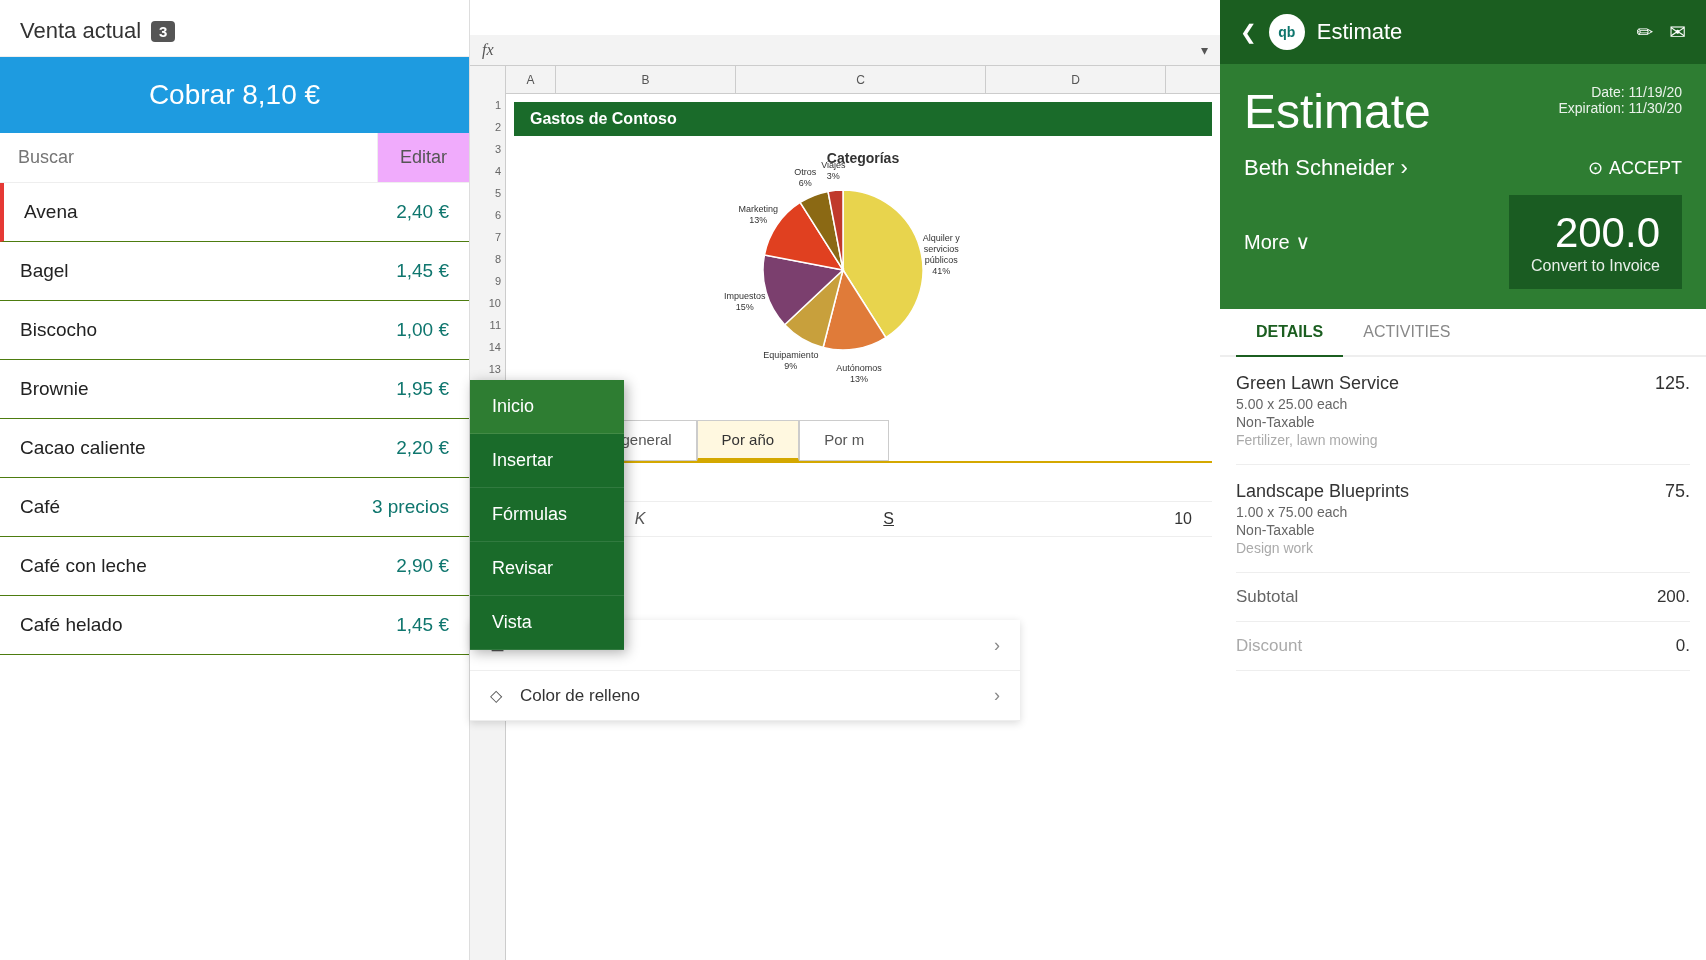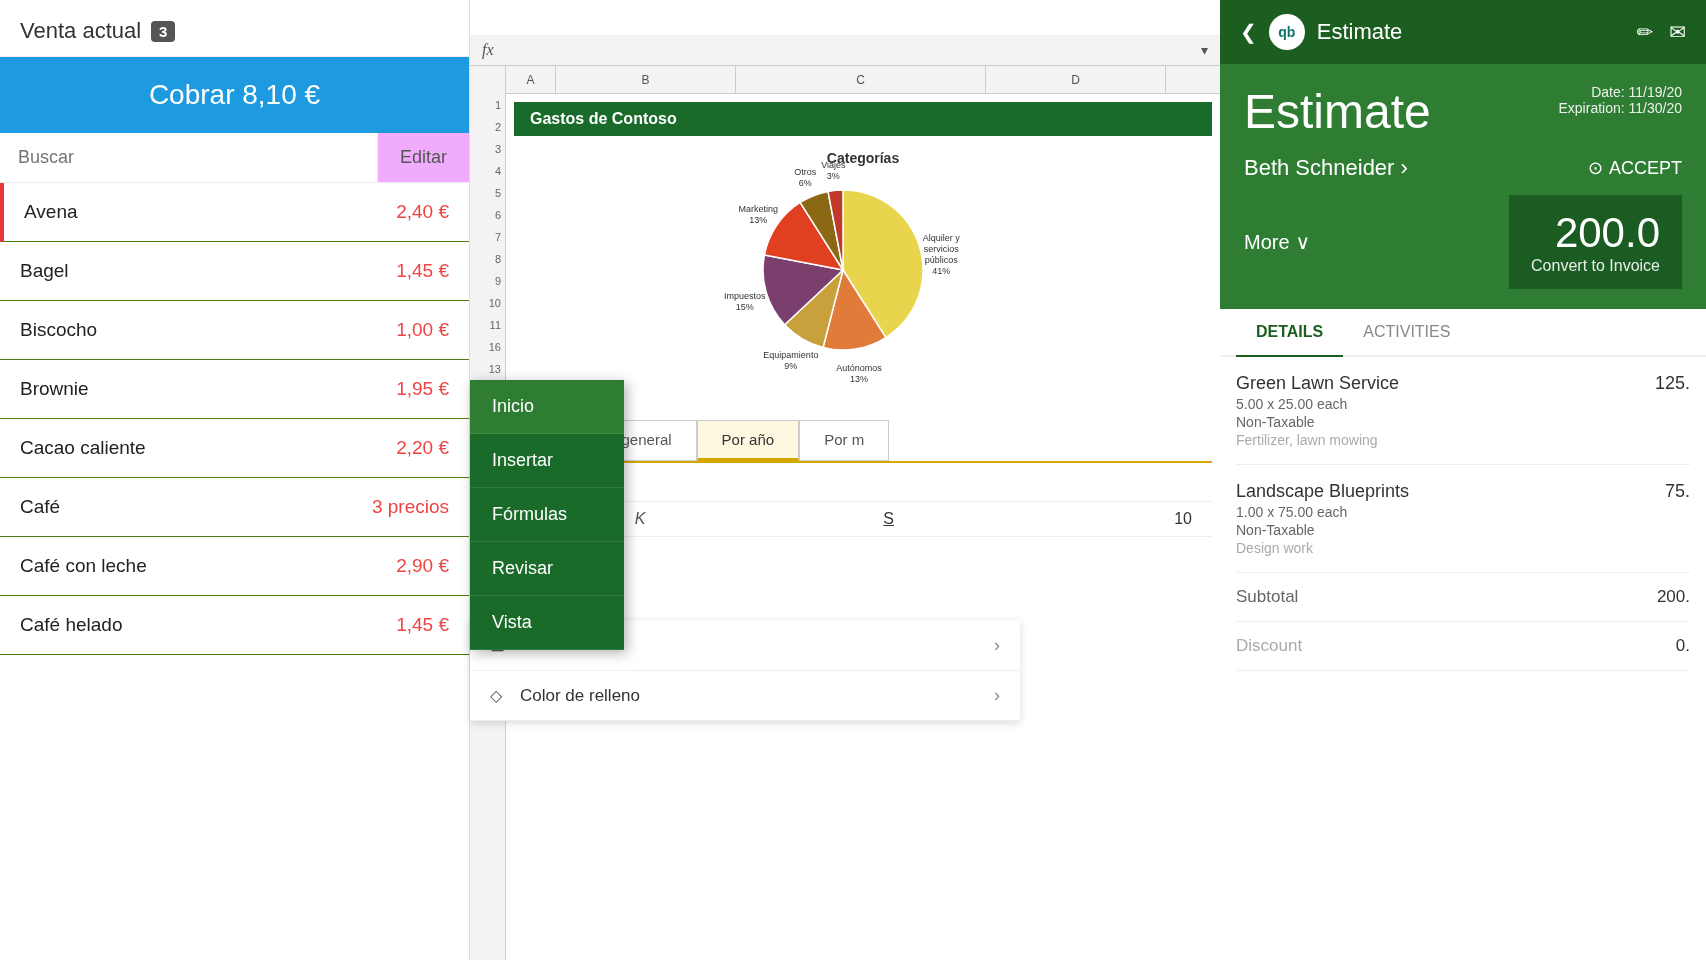--- a/index.html
+++ b/index.html
@@ -73,21 +73,21 @@
     }
     .product-item {
       display: flex;
       justify-content: space-between;
       align-items: center;
       padding: 18px 20px;
       border-bottom: 1px solid #4d7c0f;
       cursor: pointer;
     }
     .product-name { font-size: 19px; color: #222; }
-    .product-price { font-size: 19px; color: #ef4444; }
+    .product-price { font-size: 19px; color: #0f766e; }
 
     
     .middle-panel {
       width: 750px;
       min-width: 750px;
       height: 960px;
       background: #fff;
       display: flex;
       flex-direction: column;
       position: relative;
@@ -498,21 +498,21 @@
         <div class="row-num">2</div>
         <div class="row-num">3</div>
         <div class="row-num">4</div>
         <div class="row-num">5</div>
         <div class="row-num">6</div>
         <div class="row-num">7</div>
         <div class="row-num">8</div>
         <div class="row-num">9</div>
         <div class="row-num">10</div>
         <div class="row-num">11</div>
-        <div class="row-num">16</div>
+        <div class="row-num">14</div>
         <div class="row-num">13</div>
         <div class="row-num">5</div>
       </div>
     <div class="excel-content">
       <div class="col-headers">
         <div class="col-header col-a">A</div>
         <div class="col-header col-b">B</div>
         <div class="col-header col-c">C</div>
         <div class="col-header col-d">D</div>
       </div>

